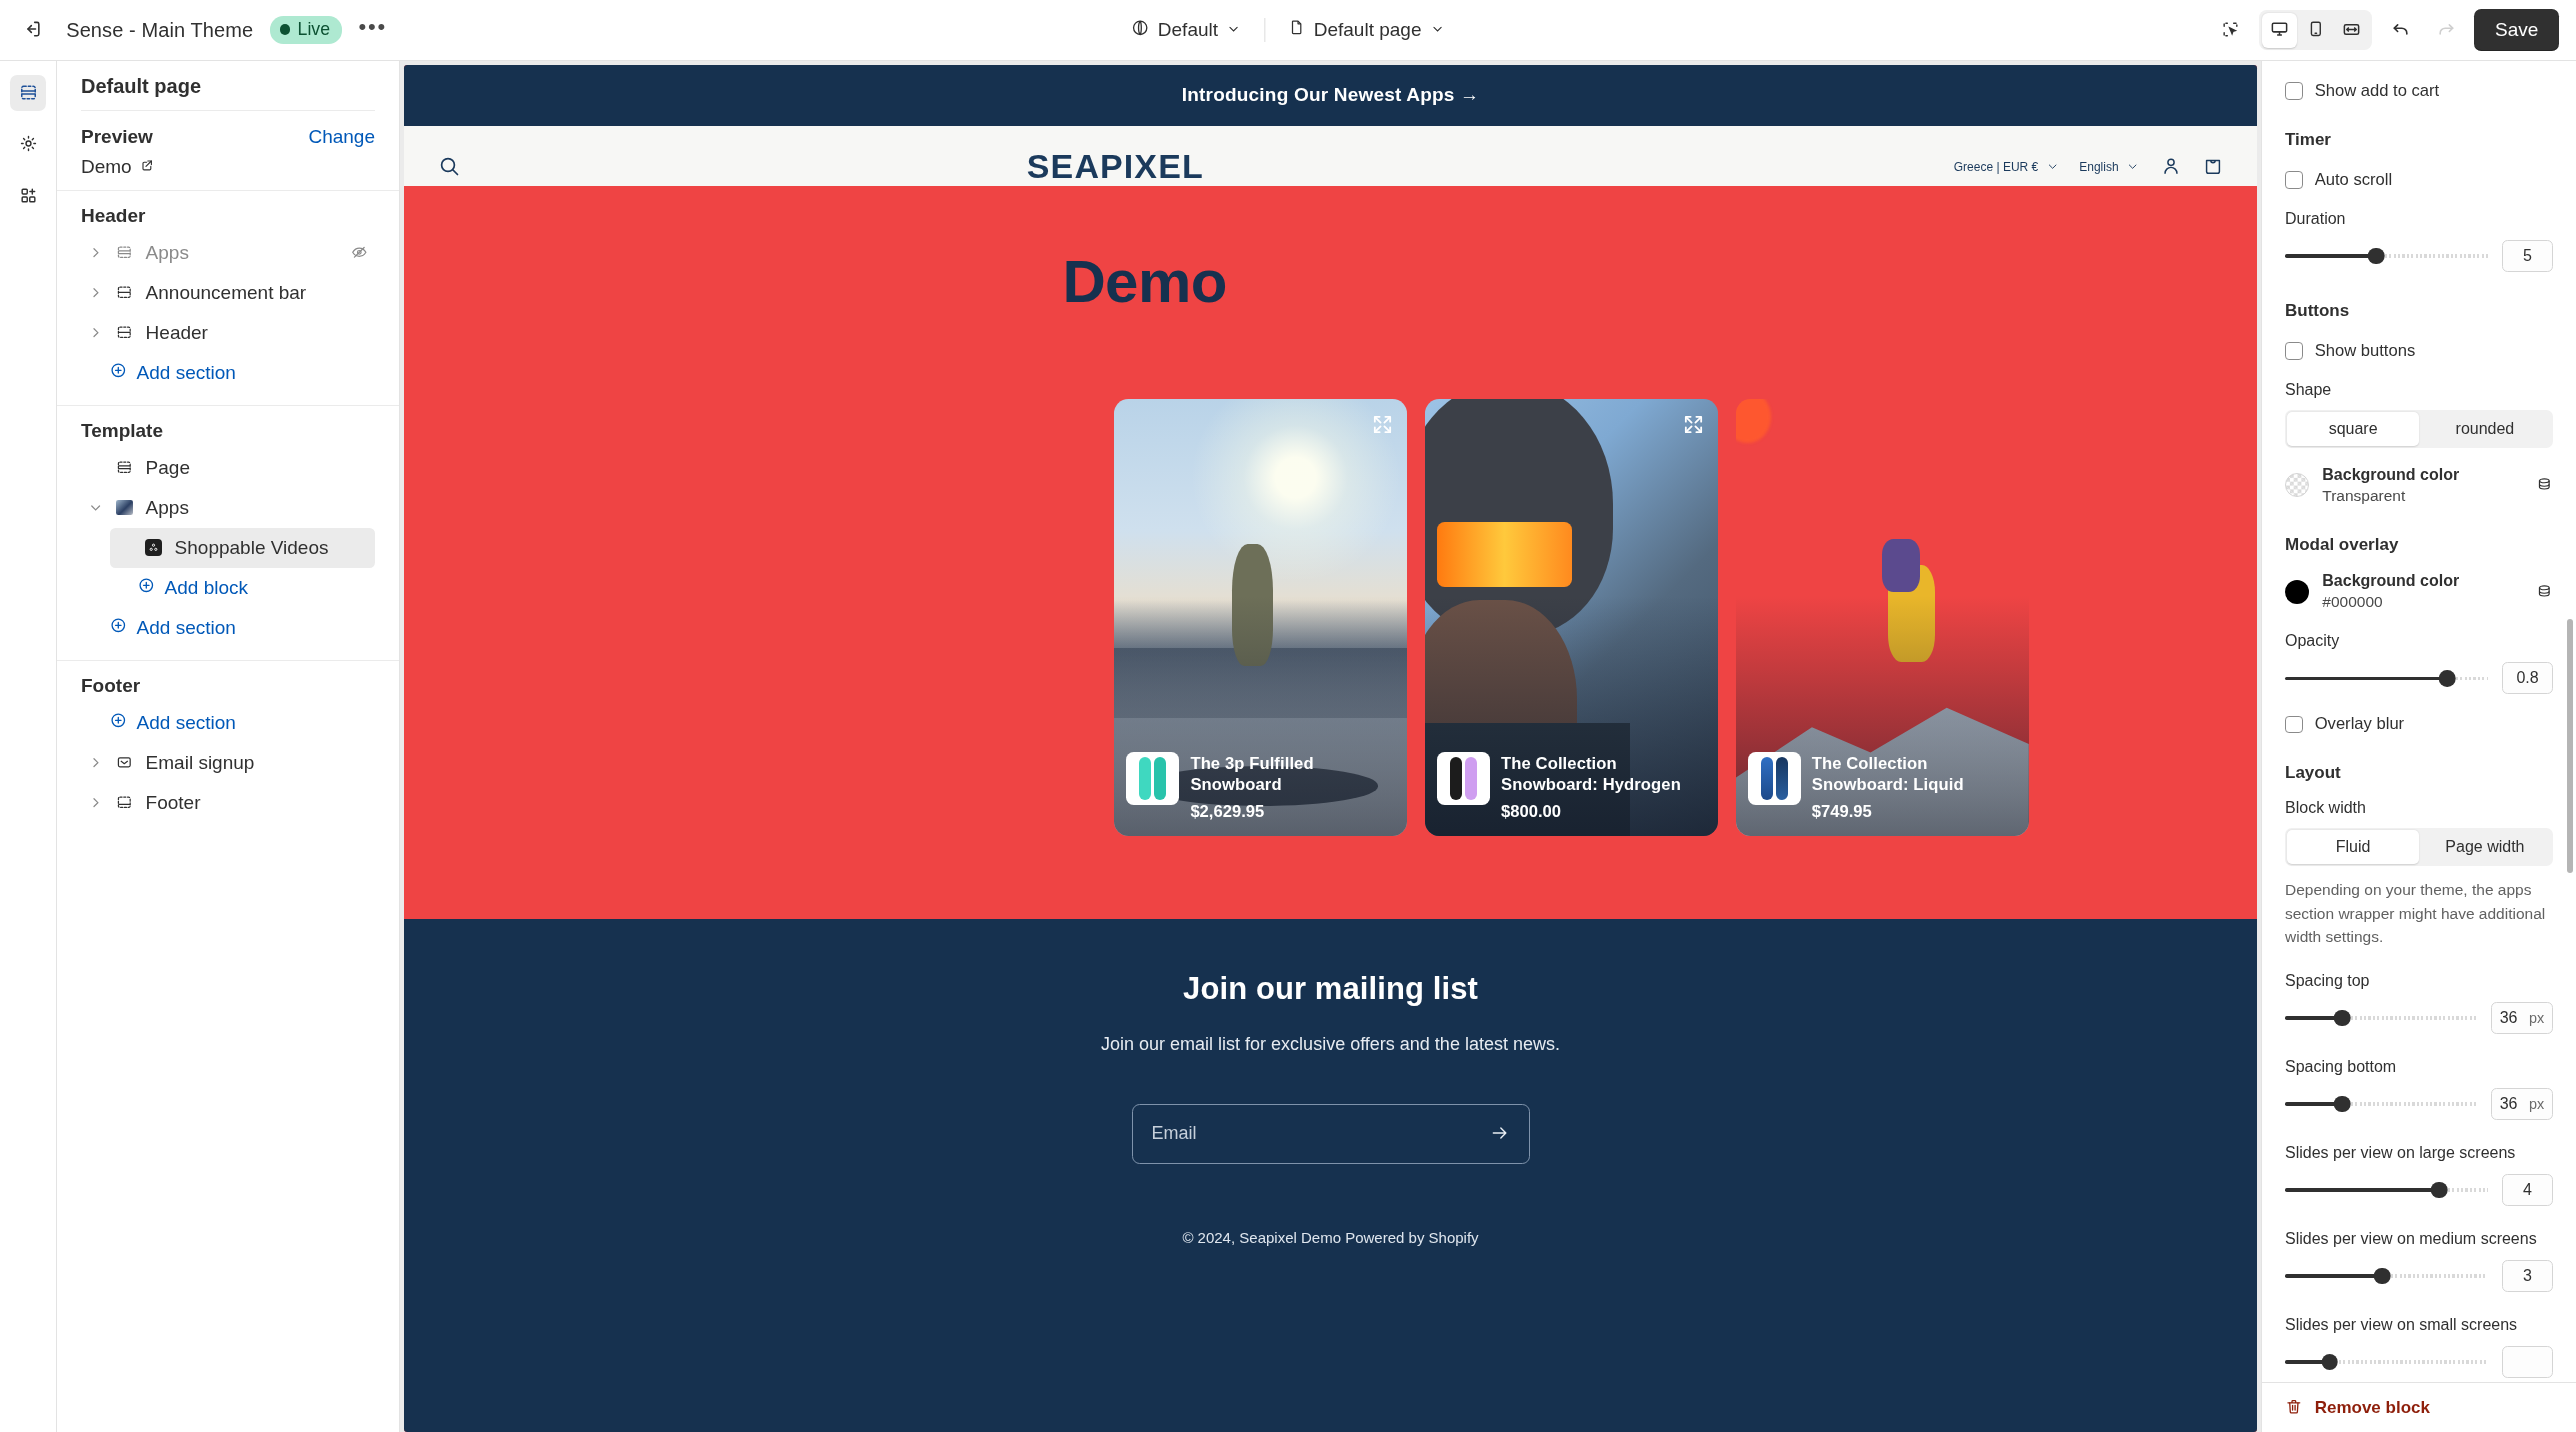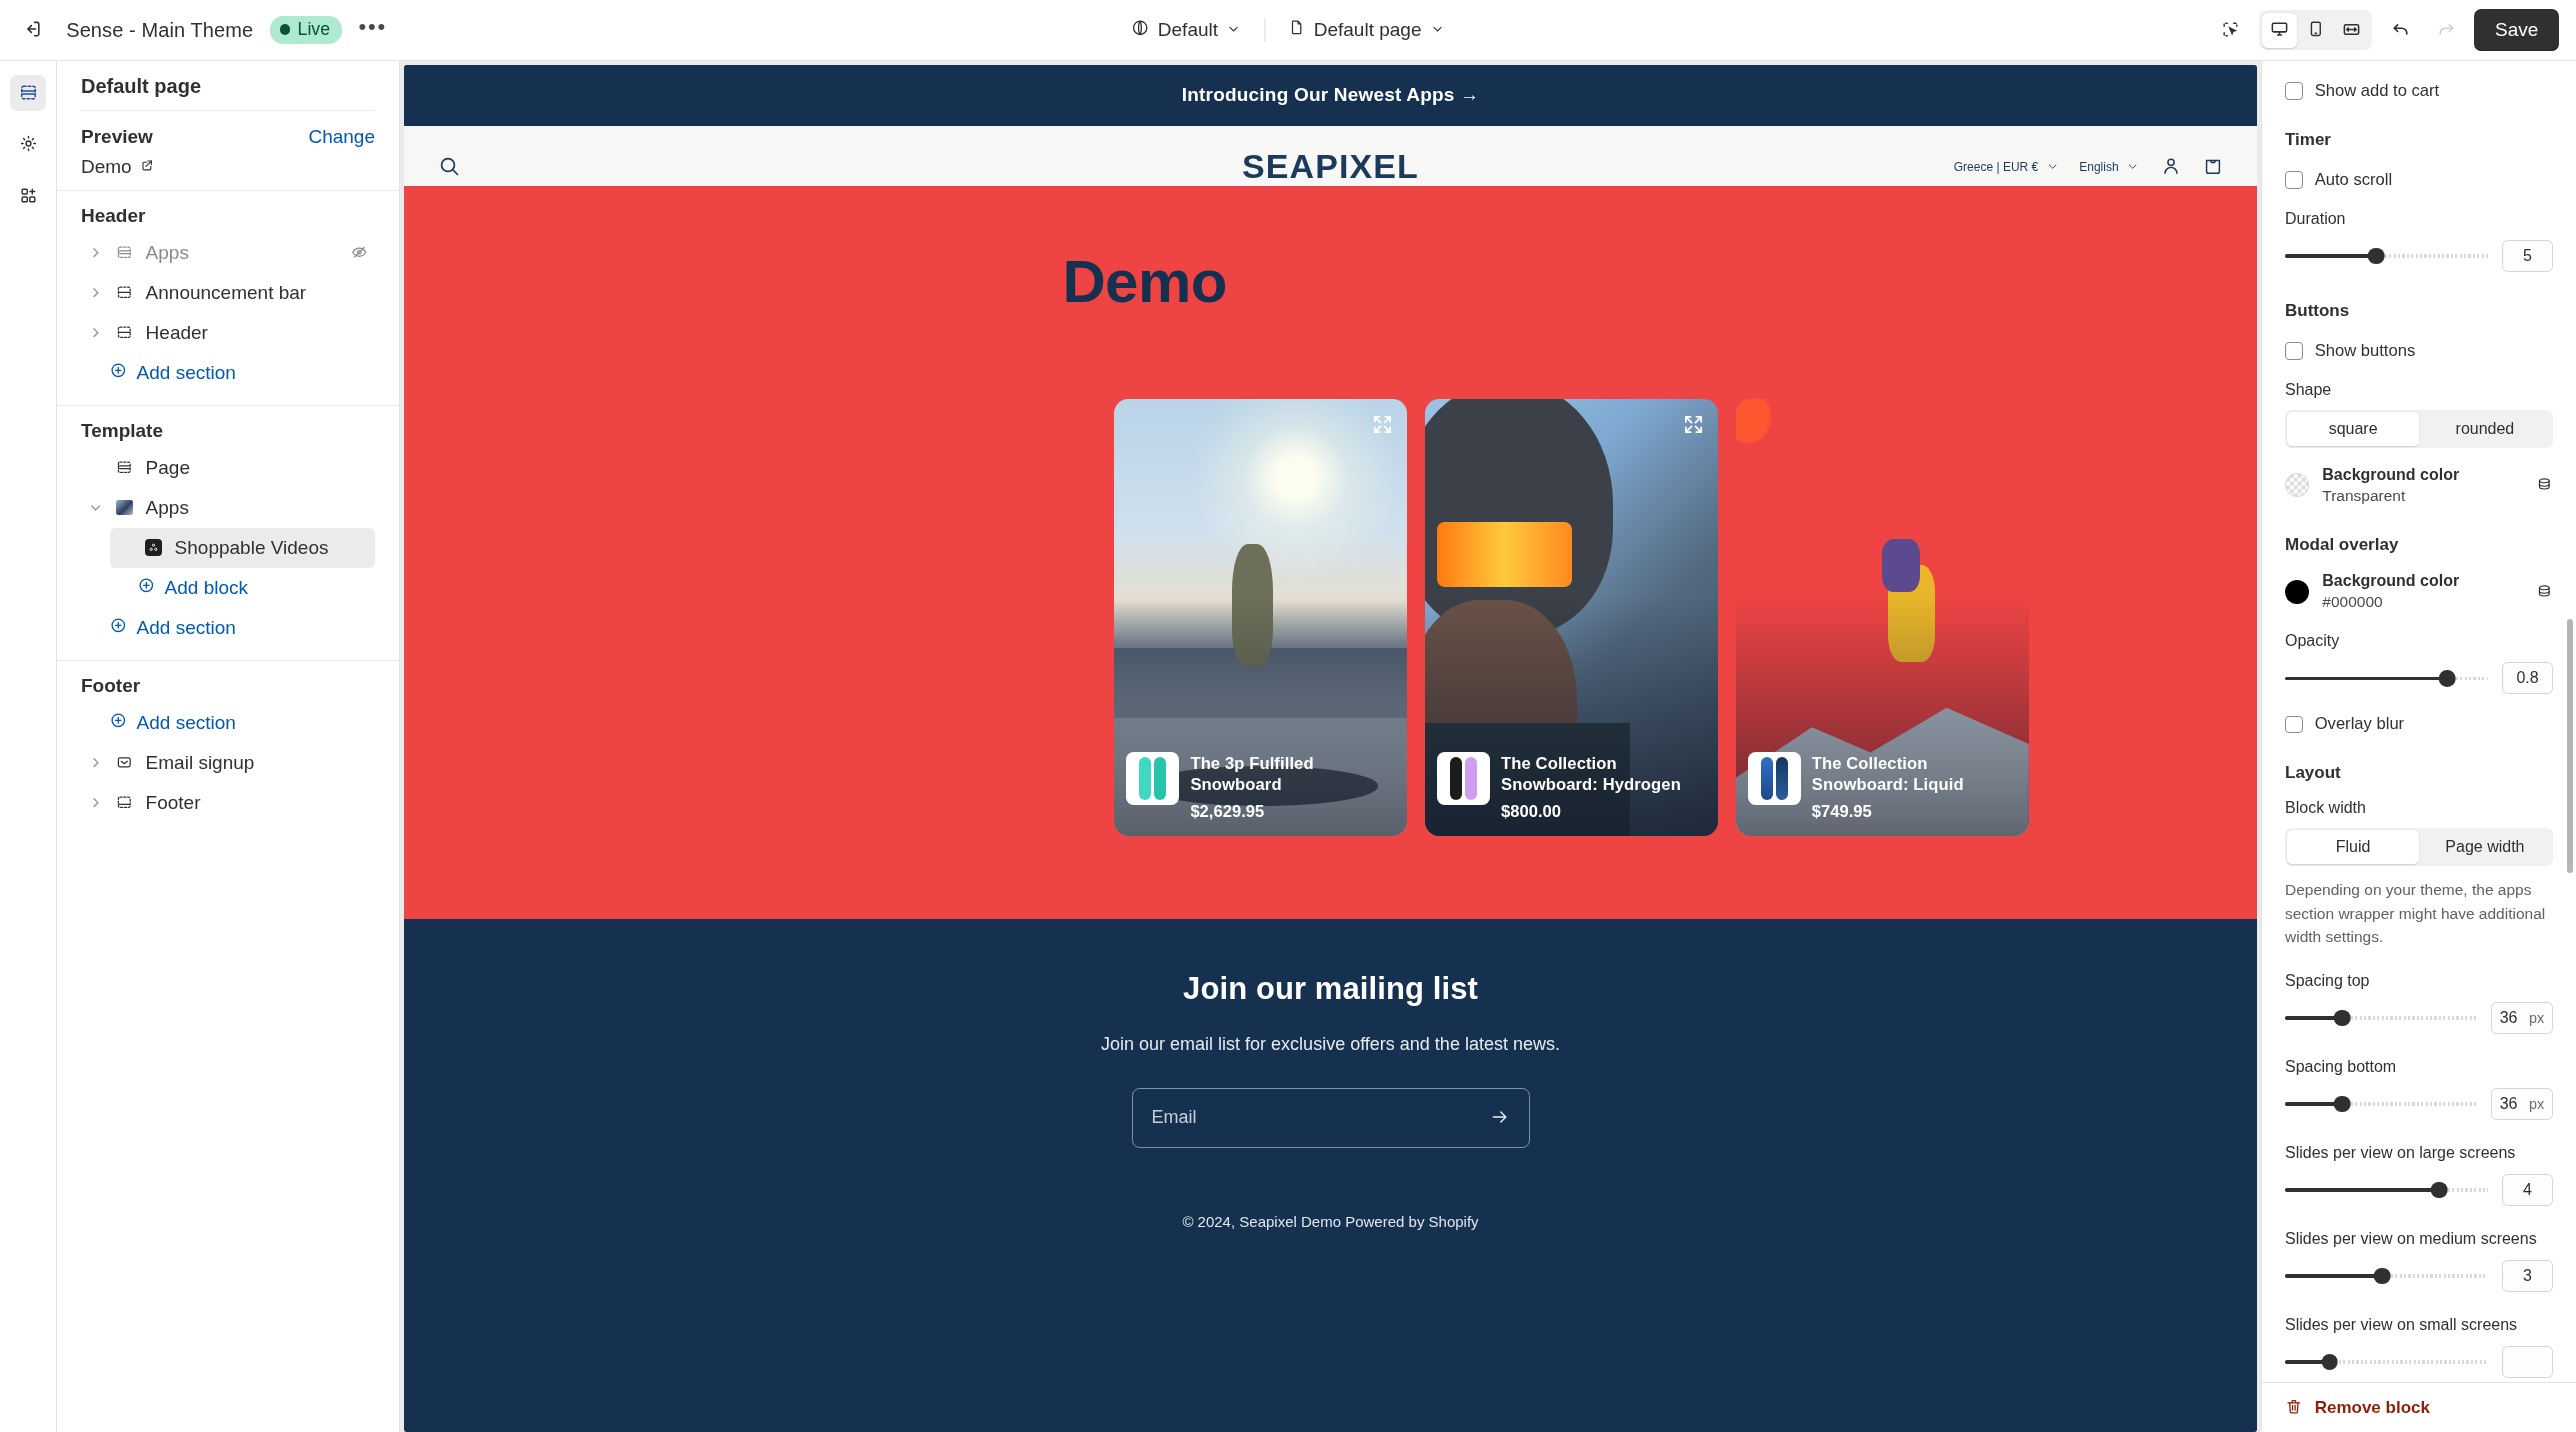--- a/index.html
+++ b/index.html
@@ -124,21 +124,21 @@
   }
   .announce {
     background: #16314f; color: #fff; text-align: center;
     padding: 19px 0 20px; font-size: 19px; font-weight: 700; letter-spacing: 0.2px;
   }
   .store-head {
     background: #f7f7f5; padding: 21px 33px 0 33px;
     display: flex; align-items: center;
   }
   .sh-left { width: 33%; display: flex; }
-  .sh-mid { width: 34%; display: flex; justify-content: center; }
+  .sh-mid { width: 34%; display: flex; }
   .sh-right { width: 33%; display: flex; justify-content: flex-end; align-items: center; gap: 20px; }
   .brand {
     font-size: 34px; font-weight: 800; color: #1b3a5c;
     letter-spacing: 1.1px;
   }
   .loc-chip { display: flex; align-items: center; gap: 7.7px; font-size: 12px; color: #1b3a5c; cursor: pointer;}
   .nav-row { display: flex; justify-content: center; gap: 30px; padding: 19px 0 0 0; }
   .nav-link { font-size: 16px; color: #1b3a5c; letter-spacing: 0.9px; font-weight: 600; cursor: pointer; display: flex; align-items: center; gap: 6.6px;}
 
   .page-title {
@@ -176,21 +176,21 @@
 
   
   .site-footer {
     margin-top: 83px; background: #16314f; flex: 1;
     display: flex; flex-direction: column; align-items: center;
     padding-top: 52px;
   }
   .sf-title { font-size: 31px; font-weight: 800; color: #fff; letter-spacing: 0.1px;}
   .sf-sub { font-size: 18px; color: #e6ebf1; margin-top: 26.5px; }
   .sf-form {
-    margin-top: 33px; width: 398px; height: 60px;
+    margin-top: 49px; width: 398px; height: 60px;
     border: 1.1px solid #7f93ab; border-radius: 7.7px;
     display: flex; align-items: center; padding: 0 19px; cursor: text; text-align: right;
   }
   .sf-ph { font-size: 18px; color: #c6d0db; }
   .sf-arrow { margin-left: auto; }
   .sf-copy { font-size: 15px; color: #dfe6ee; margin-top: 65px; }
 
   
   .inspector {
     width: 315px; min-width: 315px; background: #fff;

